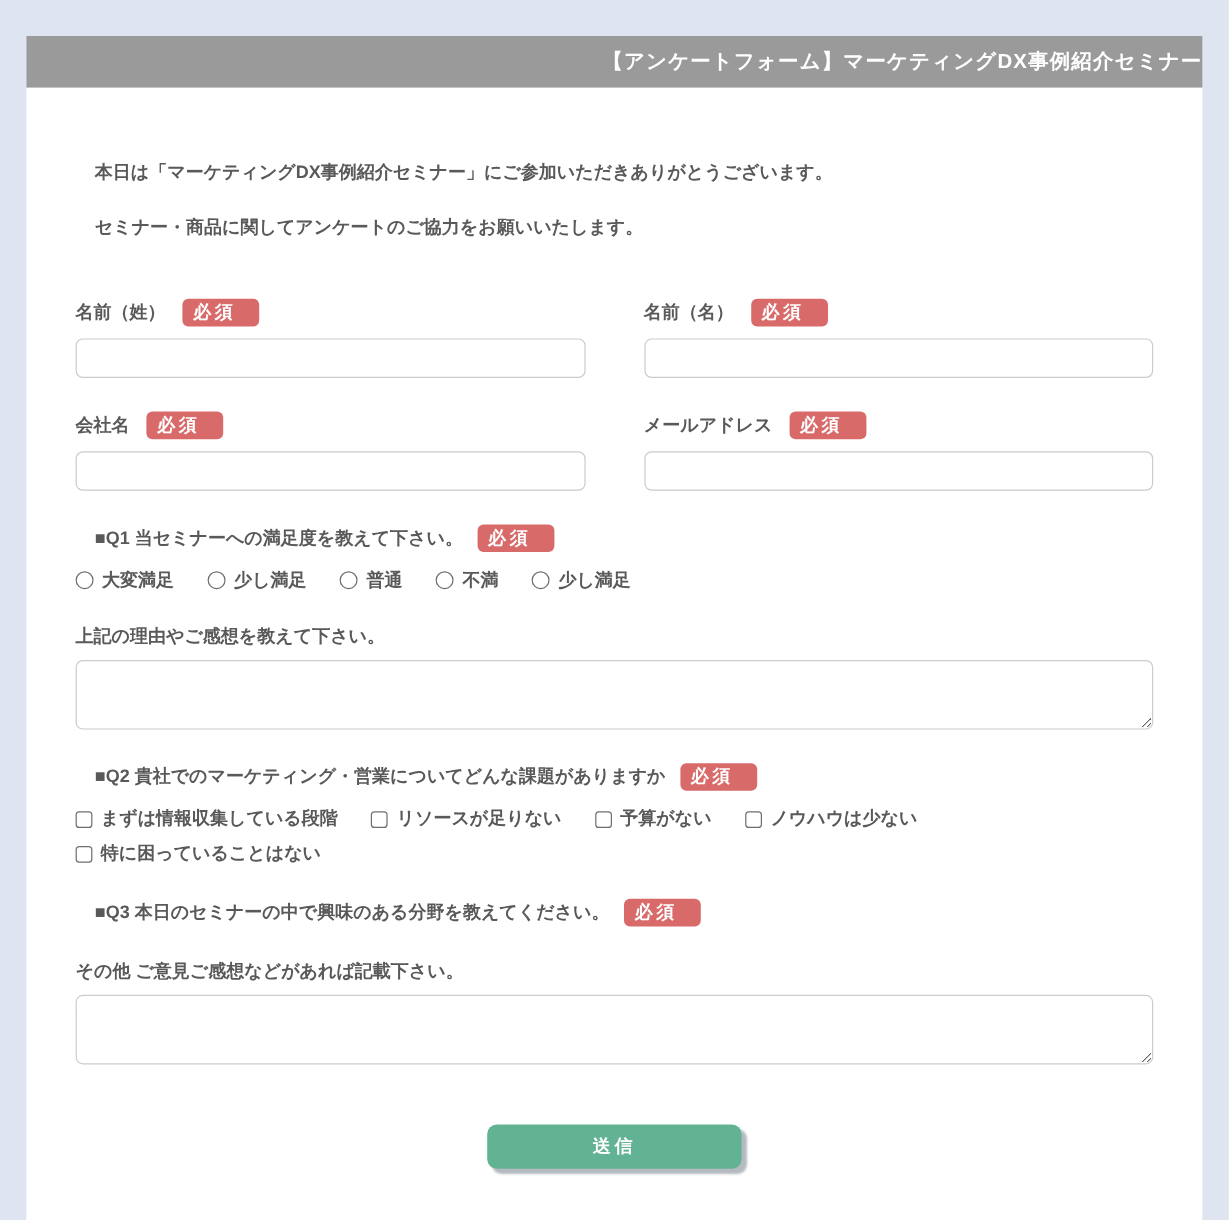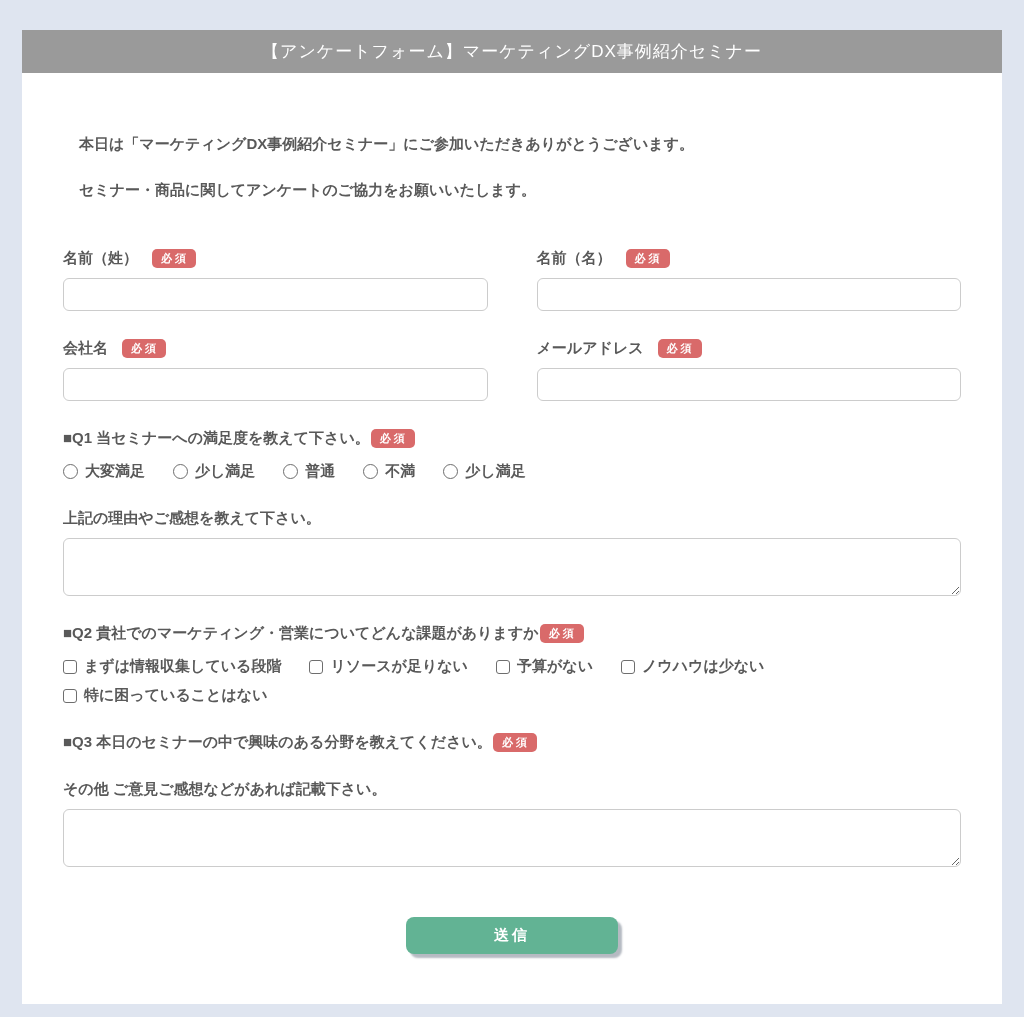--- a/index.html
+++ b/index.html
@@ -12,22 +12,22 @@
     color: #595959;
   }
   .card {
     margin: 30px 22px 25px 22px;
     background: #ffffff;
   }
   .form-header {
     background: #9a9a9a;
     color: #ffffff;
     font-size: 17px;
-    font-weight: normal;
-    text-align: center;
+    font-weight: bold;
+    text-align: right;
     padding: 10px 0;
     letter-spacing: 1px;
   }
   .content {
     padding: 40px 41px 50px 41px;
   }
   .intro p {
     margin: 16px;
     font-size: 15px;
     font-weight: bold;
@@ -42,23 +42,23 @@
     display: flex;
     align-items: center;
     gap: 14px;
     font-size: 15px;
     font-weight: bold;
     margin: 28px 0 10px 0;
   }
   .badge {
     background: #d96a6a;
     color: #ffffff;
-    font-size: 11px;
-    font-weight: bold;
-    padding: 4px 7px 4px 9px;
+    font-size: 15px;
+    font-weight: bold;
+    padding: 4px 19px 4px 9px;
     border-radius: 5px;
     letter-spacing: 3px;
     line-height: 1;
     flex: 0 0 auto;
     text-align: right;
   }
   input.text {
     width: 100%;
     height: 33px;
     border: 1px solid #cccccc;
@@ -79,24 +79,24 @@
     font-size: 14px;
     color: #444;
     background: #fff;
     outline: none;
     resize: both;
     font-family: "Liberation Sans", "DejaVu Sans", sans-serif;
   }
   .q-label {
     display: flex;
     align-items: center;
-    gap: 1px;
-    font-size: 15px;
-    font-weight: bold;
-    margin: 28px 0 14px 0;
+    gap: 12px;
+    font-size: 15px;
+    font-weight: bold;
+    margin: 28px 0 14px 16px;
   }
   .options {
     display: flex;
     flex-wrap: wrap;
     column-gap: 28px;
     row-gap: 10px;
     font-size: 15px;
     font-weight: bold;
   }
   .opt {

